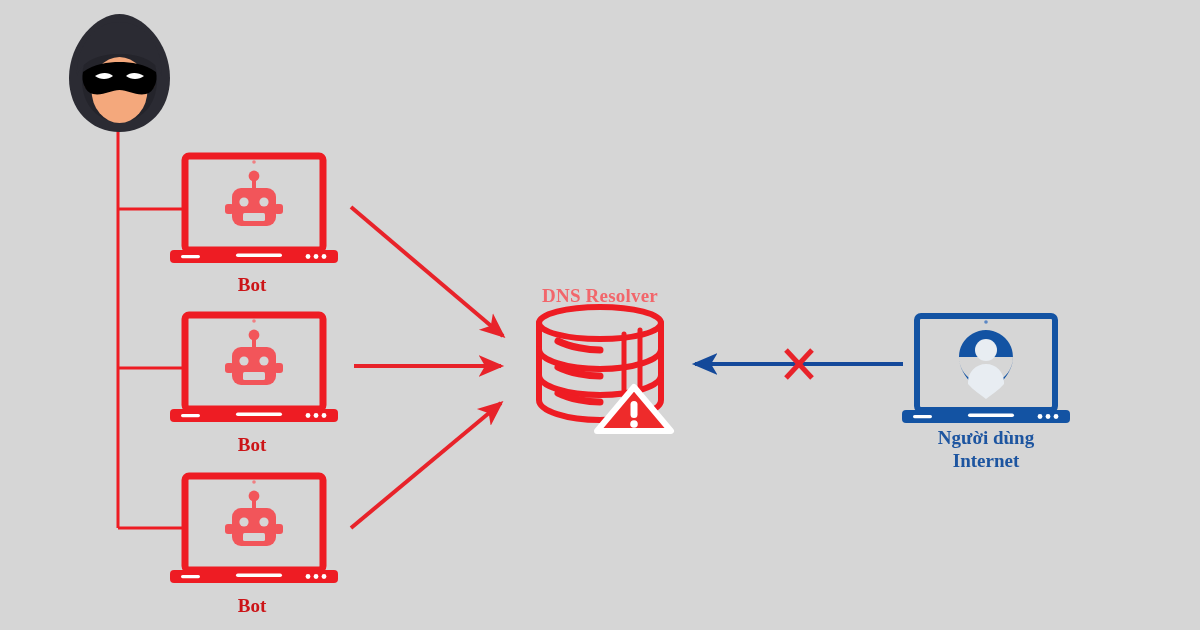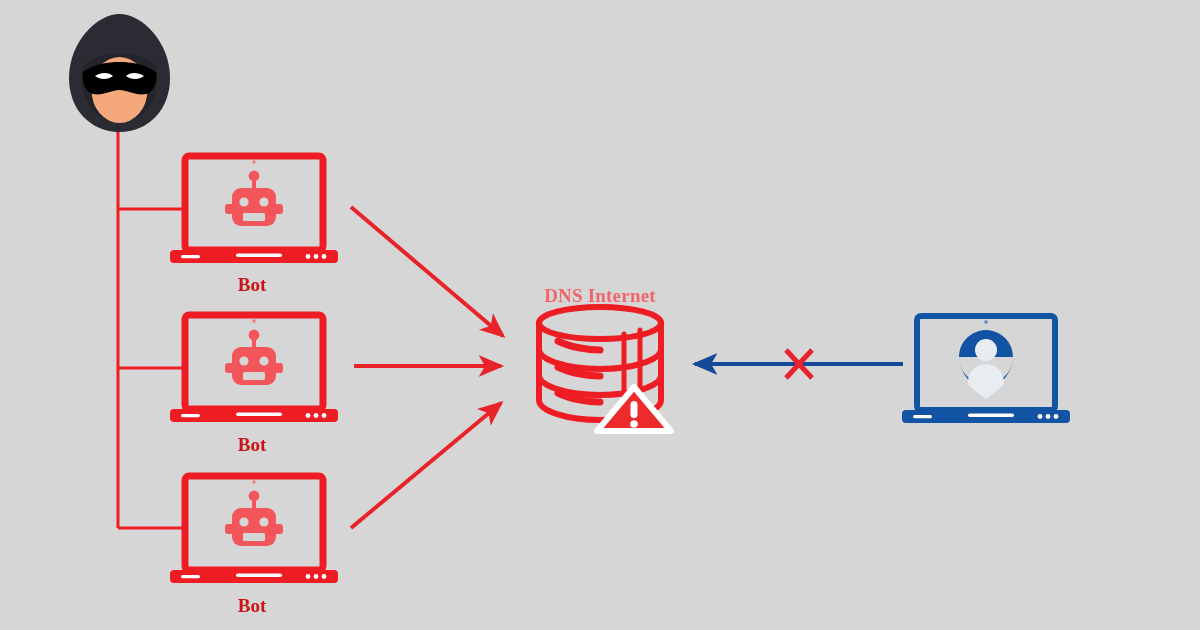--- a/index.html
+++ b/index.html
@@ -164,21 +164,21 @@
         <rect x="57" y="52" width="9" height="10" rx="3"></rect>
         <rect x="106" y="52" width="9" height="10" rx="3"></rect>
         <circle cx="76" cy="50" r="4.6" fill="#d6d6d6"></circle>
         <circle cx="96" cy="50" r="4.6" fill="#d6d6d6"></circle>
         <rect x="75" y="61" width="22" height="8" rx="1.5" fill="#d6d6d6"></rect>
       </g>
     </svg>
   </div>
   <div class="abs label bot-label" style="left:182px;top:594px;width:140px;">Bot</div>
 
-  <div class="abs label dns-label" style="left:500px;top:284px;width:200px;">DNS Internet</div>
+  <div class="abs label dns-label" style="left:500px;top:284px;width:200px;">DNS Resolver</div>
 
   <div class="abs" style="left:530px;top:303px;width:145px;height:135px;">
     <svg width="145" height="135" viewBox="0 0 145 135">
       <g fill="none" stroke="#ee1c23" stroke-width="6" stroke-linecap="round">
 
         <path d="M9,20 L9,97 C9,108 37,117 70,117 C103,117 131,108 131,97 L131,20"></path>
 
         <ellipse cx="70" cy="20" rx="61" ry="16"></ellipse>
 
         <path d="M9,46 C9,57 37,66 70,66 C103,66 131,57 131,46"></path>
@@ -214,14 +214,16 @@
       <g>
         <path d="M86,18 A27,27 0 1,1 85.9,18 Z M59,45 C59,62 74,74 86,84
                  C98,74 113,62 113,45 Z" fill="#1353a3"></path>
         <circle cx="86" cy="38" r="11" fill="#e8edf2"></circle>
         <path d="M86,52 C96,52 104,60 104,70 L104,72
                  C99,78 92,82 86,87 C80,82 73,78 68,72 L68,70
                  C68,60 76,52 86,52 Z" fill="#e8edf2"></path>
       </g>
     </svg>
   </div>
+  <div class="abs label user-label" style="left:896px;top:426px;width:180px;">Người dùng
+Internet</div>
 
 </div>
 
 </body></html>

